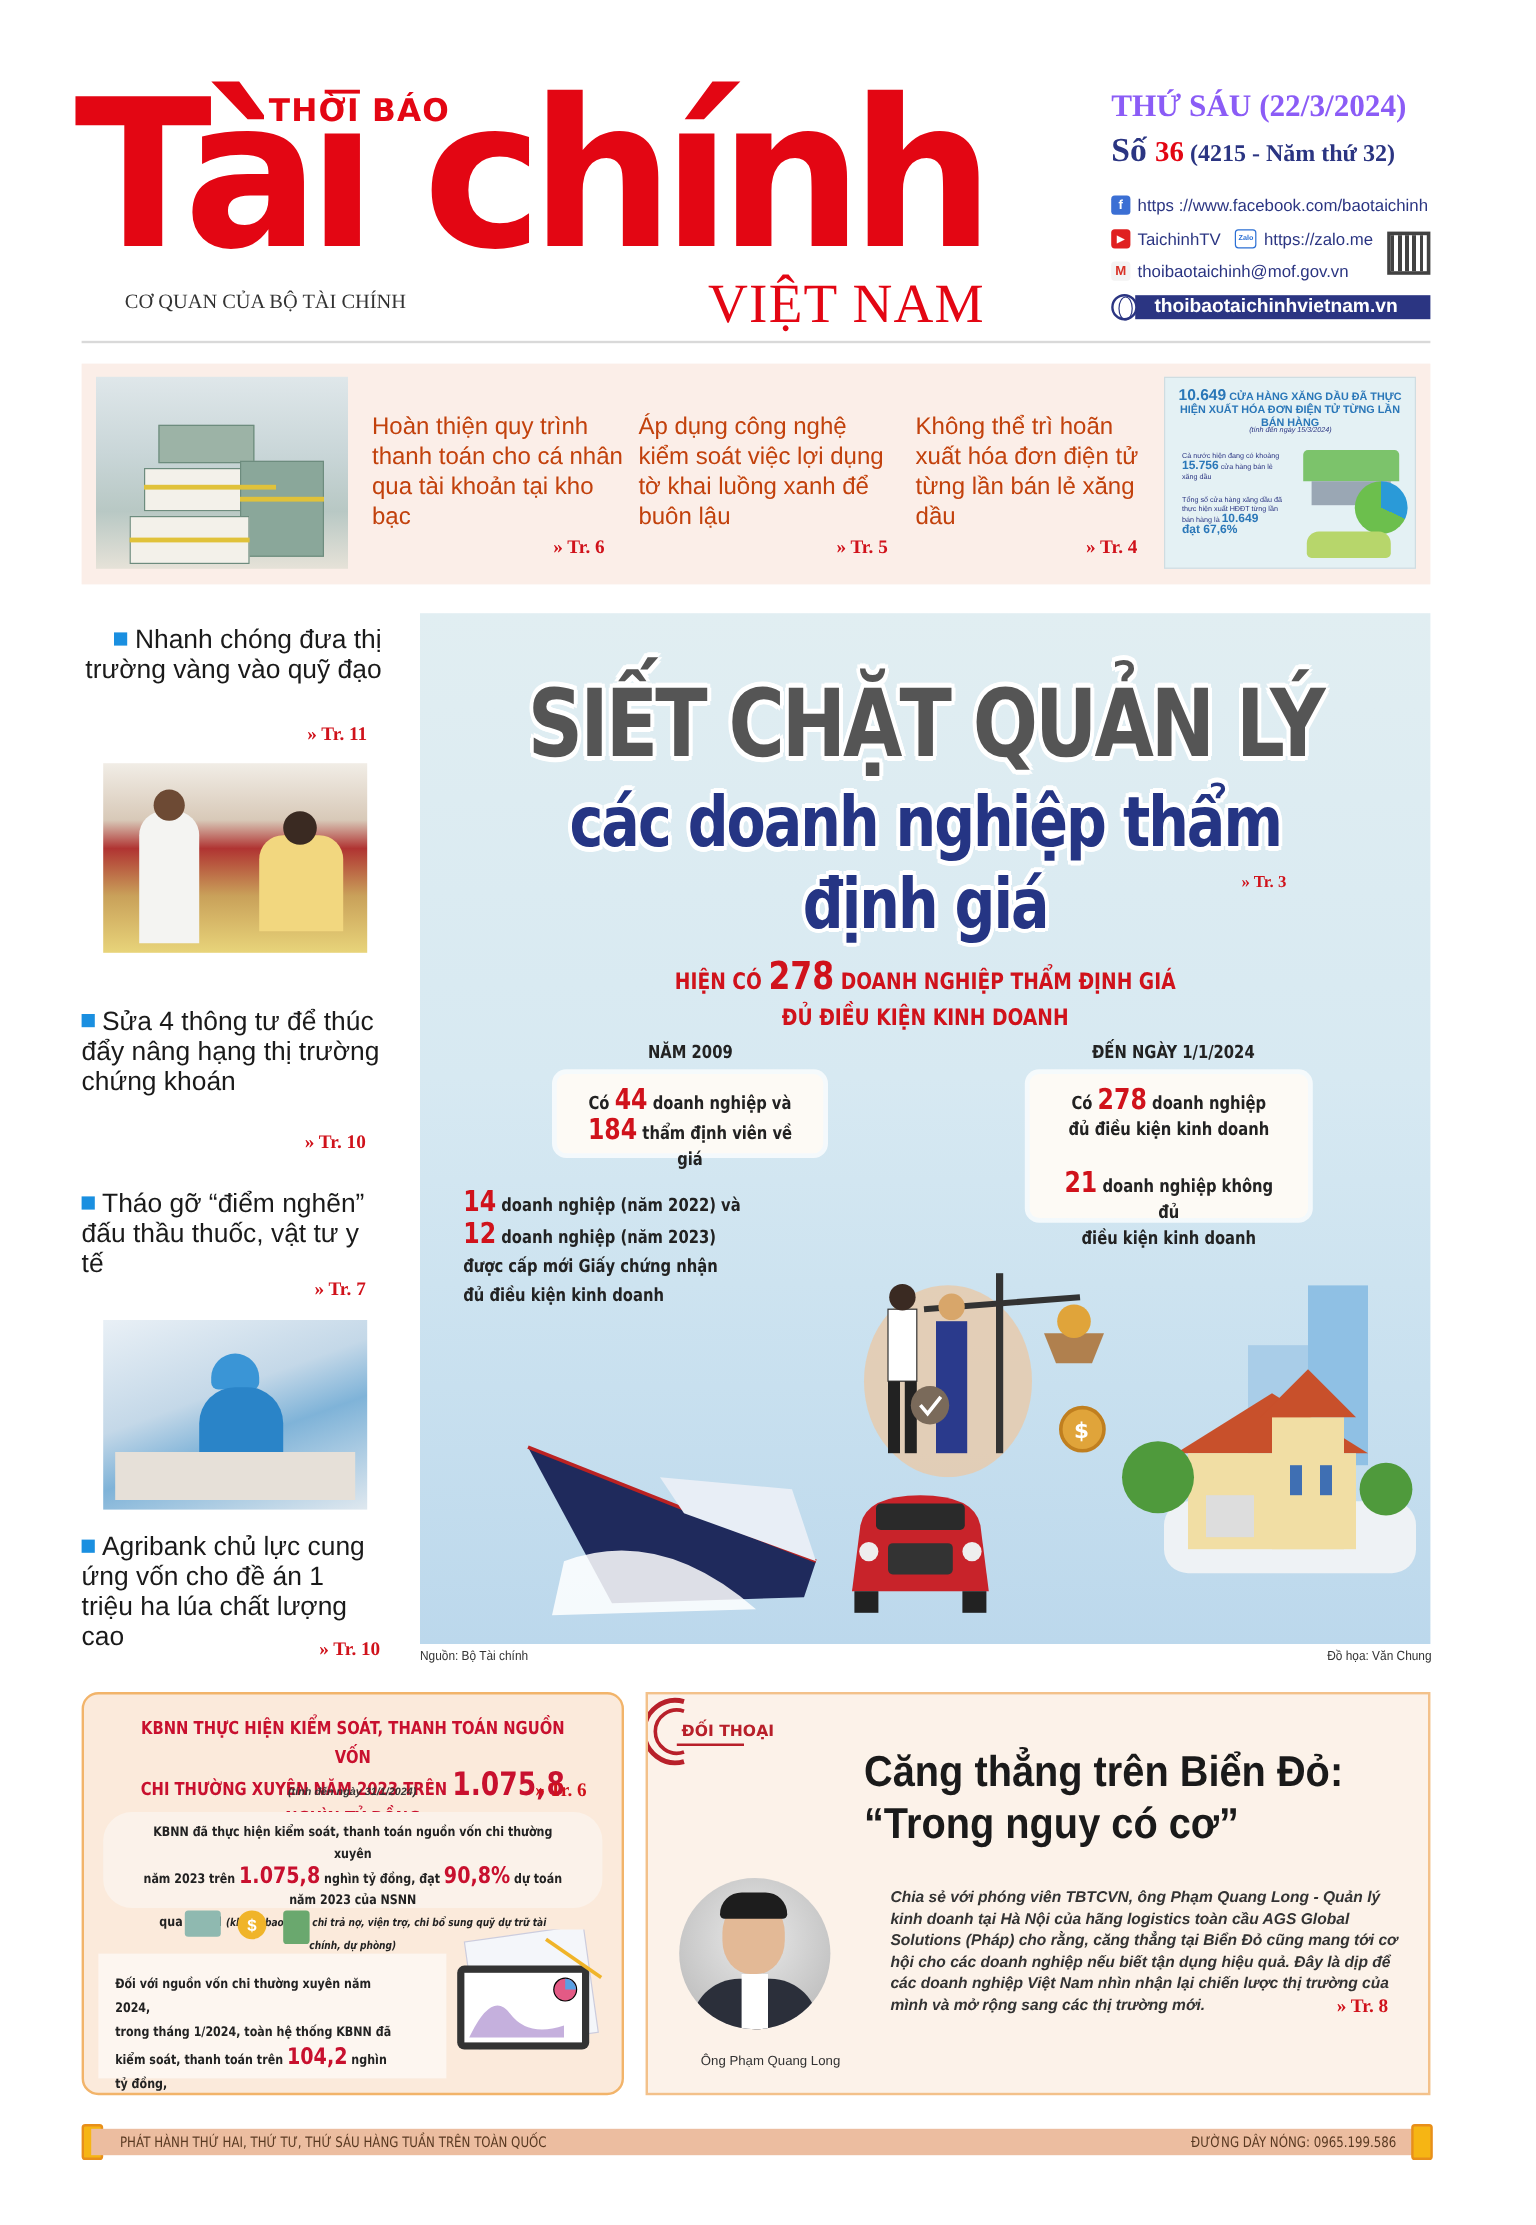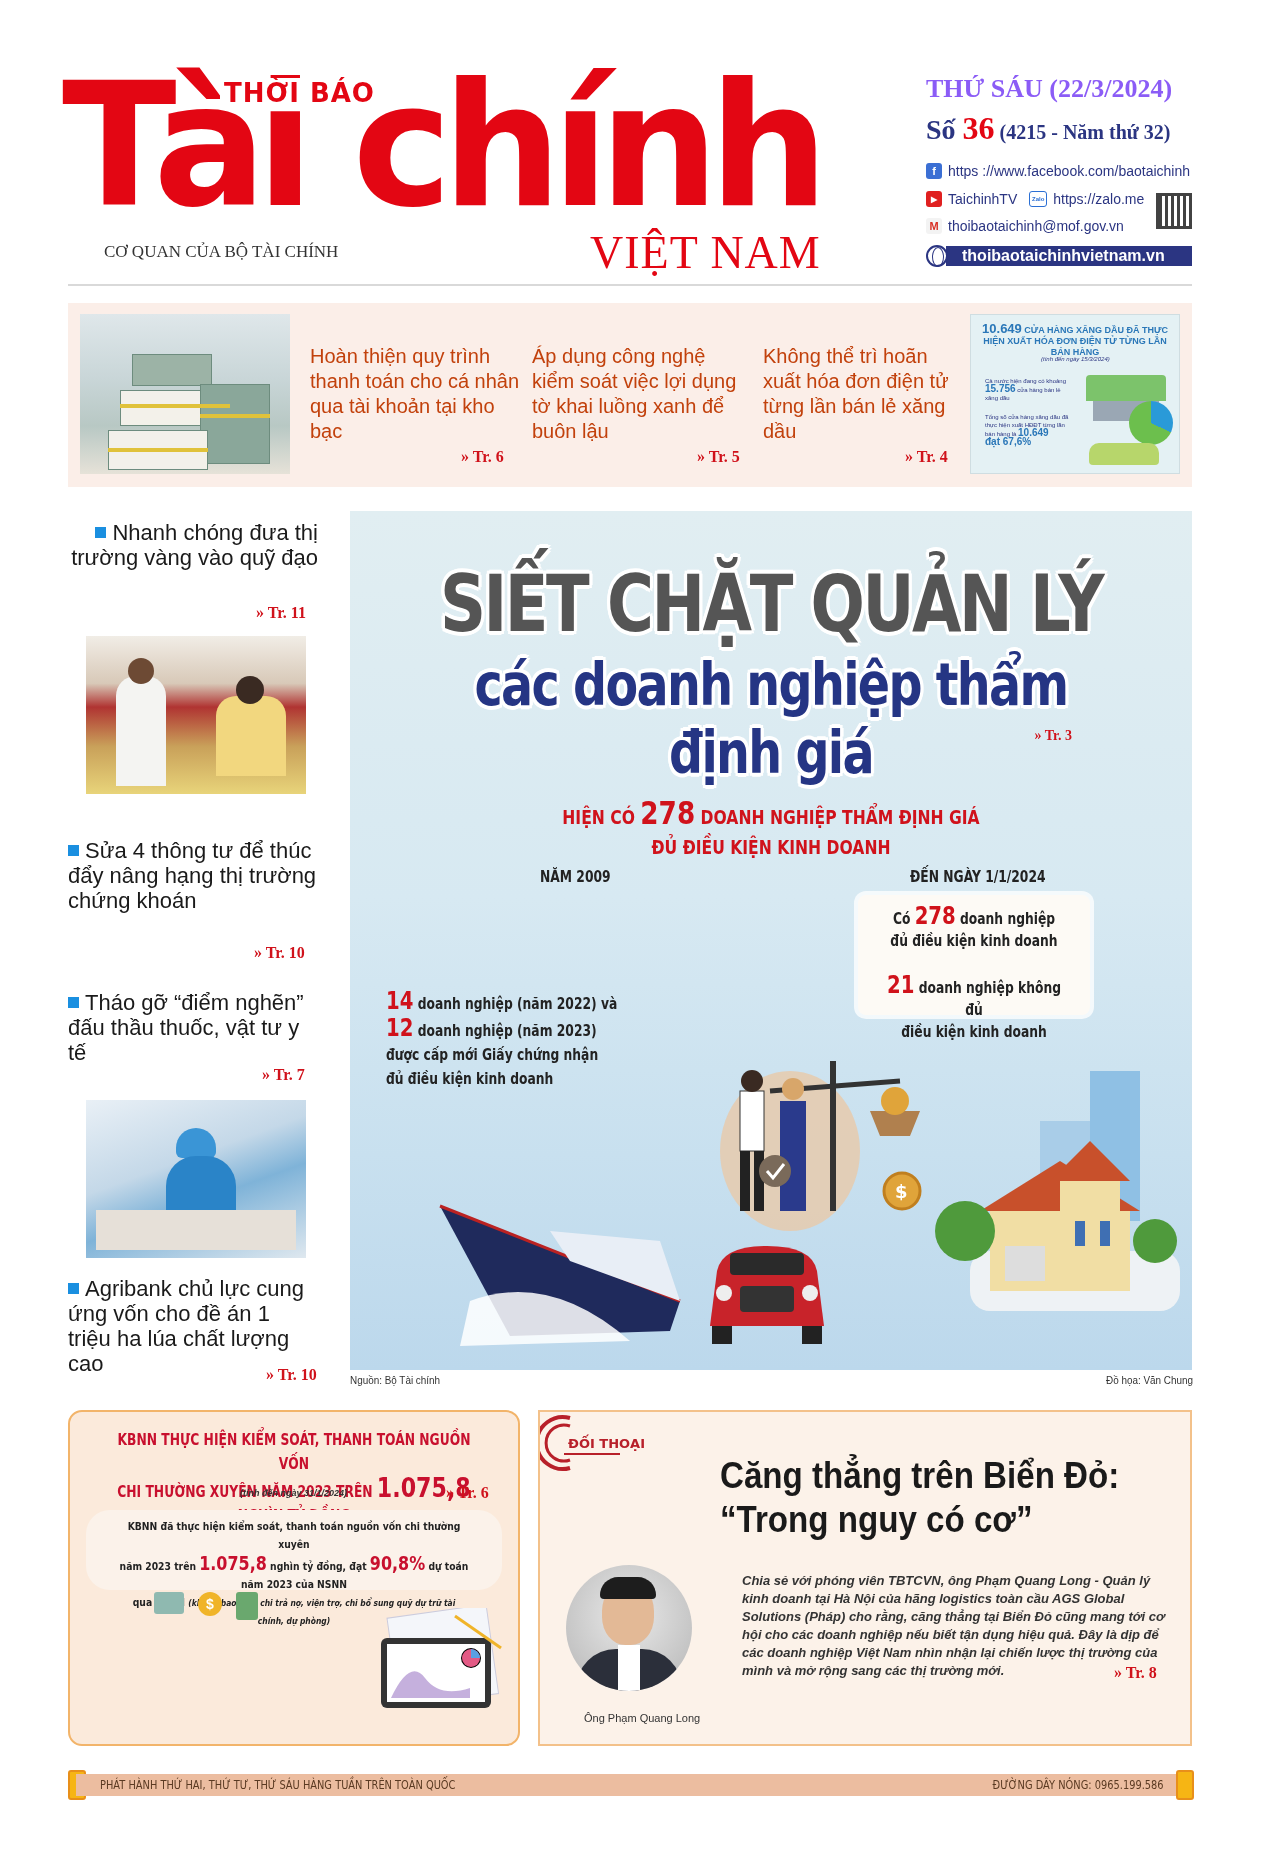--- a/index.html
+++ b/index.html
@@ -6,21 +6,21 @@
   html, body { width: 1280px; height: 1854px; background: #ffffff; overflow: hidden; }
   body { position: relative; font-family: "Liberation Sans", sans-serif; color: #1a1a1a; }
   .abs { position: absolute; }
   .mast-pre { left: 220px; top: 78px; font-family: "DejaVu Sans", sans-serif; font-weight: 900; font-size: 26px; color: #e30613; letter-spacing: 1px; }
   .mast-main { left: 62px; top: 60px; font-family: "DejaVu Sans", sans-serif; font-weight: 900; font-size: 168px; line-height: 1; color: #e30613; letter-spacing: -10px; transform: scaleY(1.02); transform-origin: left top; }
   .mast-sub { left: 590px; top: 226px; font-family: "Liberation Serif", serif; font-size: 46px; color: #e30613; letter-spacing: 1px; }
   .mast-agency { left: 104px; top: 242px; font-family: "Liberation Serif", serif; font-size: 17px; color: #333; text-align: center; }
   .mast-date { left: 926px; top: 74px; font-family: "Liberation Serif", serif; font-weight: bold; font-size: 26px; color: #8b5cf6; }
   .mast-issue { left: 926px; top: 110px; font-family: "Liberation Serif", serif; font-weight: bold; font-size: 20px; color: #2b3582; }
   .mast-issue .big { font-size: 28px; }
-  .mast-issue .num { color: #e30613; font-size: 32px; }
+  .mast-issue .num { color: #e30613; font-size: 24px; }
   .contact { left: 926px; font-size: 14px; color: #2b3582; display: flex; align-items: center; gap: 6px; }
   .ico-sq { width: 16px; height: 16px; border-radius: 3px; display: inline-flex; align-items: center; justify-content: center; color: #fff; font-size: 11px; font-weight: bold; }
   .qr { left: 1156px; top: 193px; width: 36px; height: 36px;
         background:
           repeating-linear-gradient(90deg, #222 0 3px, #fff 3px 6px),
           #fff; opacity: 0.85; border: 3px solid #222; }
   .site-bar { left: 926px; top: 245px; width: 266px; height: 22px; display: flex; align-items: center; font-weight: bold; }
   .site-globe { width: 22px; height: 22px; border-radius: 50%; border: 2px solid #2b3582; background: #fff; position: relative; }
   .site-globe::after { content: ""; position: absolute; left: 4px; top: 0; width: 10px; height: 18px; border: 1.5px solid #2b3582; border-radius: 50%; }
   .site-text { flex: 1; height: 20px; background: #2b3582; color: #fff; font-size: 16px; line-height: 20px; padding-left: 16px; margin-left: -2px; }
@@ -213,20 +213,26 @@
   <div class="hero-tr">» Tr. 3</div>
 
   <div class="hero-sub">
     <span>HIỆN CÓ </span><span class="big">278</span><span> DOANH NGHIỆP THẨM ĐỊNH GIÁ</span><br>
     <span>ĐỦ ĐIỀU KIỆN KINH DOANH</span>
   </div>
 
   <div class="hero-lbl" style="left:190px;top:357px;">NĂM 2009</div>
   <div class="hero-lbl" style="left:560px;top:357px;">ĐẾN NGÀY 1/1/2024</div>
 
+  <div class="hero-box" style="left:114px;top:384px;width:222px;height:66px;padding-top:10px;">
+    <span class="inner">
+      <span>Có </span><span class="red-num">44</span><span> doanh nghiệp và</span><br>
+      <span class="red-num">184</span><span> thẩm định viên về giá</span>
+    </span>
+  </div>
 
   <div class="hero-box" style="left:508px;top:384px;width:232px;height:120px;padding-top:10px;">
     <span class="inner">
       <span>Có </span><span class="red-num">278</span><span> doanh nghiệp</span><br>
       <span>đủ điều kiện kinh doanh</span><br>
       <span style="display:inline-block;height:8px;"></span><br>
       <span class="red-num">21</span><span> doanh nghiệp không đủ</span><br>
       <span>điều kiện kinh doanh</span>
     </span>
   </div>
@@ -303,20 +309,28 @@
       <span>KBNN đã thực hiện kiểm soát, thanh toán nguồn vốn chi thường xuyên</span><br>
       <span>năm 2023 trên </span><span class="r">1.075,8</span><span> nghìn tỷ đồng, đạt </span><span class="r">90,8%</span><span> dự toán năm 2023 của NSNN</span><br>
       <span>qua KBNN </span><span class="it">(không bao gồm chi trả nợ, viện trợ, chi bổ sung quỹ dự trữ tài chính, dự phòng)</span>
     </span>
   </div>
   <div class="kb-icons">
     <span style="display:inline-block;width:30px;height:22px;background:#8fb9b0;border-radius:3px;"></span>
     <span style="display:inline-block;width:24px;height:24px;background:#f0b429;border-radius:50%;color:#fff;font-weight:bold;text-align:center;line-height:24px;font-size:14px;">$</span>
     <span style="display:inline-block;width:22px;height:28px;background:#6aa86e;border-radius:3px;"></span>
   </div>
+  <div class="kb-p2">
+    <span class="inner">
+      <span>Đối với nguồn vốn chi thường xuyên năm 2024,</span><br>
+      <span>trong tháng 1/2024, toàn hệ thống KBNN đã</span><br>
+      <span>kiểm soát, thanh toán trên </span><span class="r">104,2</span><span> nghìn tỷ đồng,</span><br>
+      
+    </span>
+  </div>
   <svg class="kb-tablet" viewBox="0 0 128 110">
     <rect x="18" y="4" width="100" height="90" fill="#f4f6fa" stroke="#ccd" transform="rotate(-8 60 50)"></rect>
     <rect x="6" y="30" width="110" height="70" rx="6" fill="#333"></rect>
     <rect x="12" y="36" width="98" height="58" fill="#fff"></rect>
     <path d="M16 90 Q35 50 50 70 T95 80 L95 90 Z" fill="#b79cd4" opacity="0.8"></path>
     <circle cx="96" cy="50" r="10" fill="conic-gradient(#f00,#00f)"></circle>
     <circle cx="96" cy="50" r="9" fill="#e35a85"></circle>
     <path d="M96 50 L96 41 A9 9 0 0 1 105 50 Z" fill="#5aa0e3"></path>
     <line x1="80" y1="8" x2="126" y2="40" stroke="#f0b429" stroke-width="3"></line>
   </svg>

